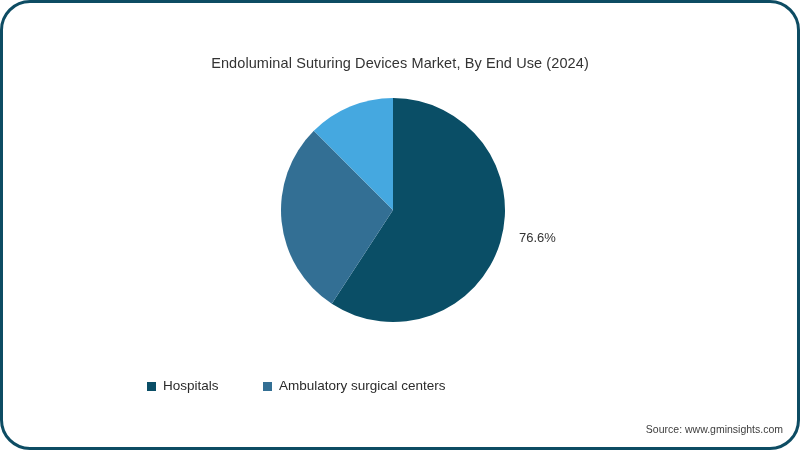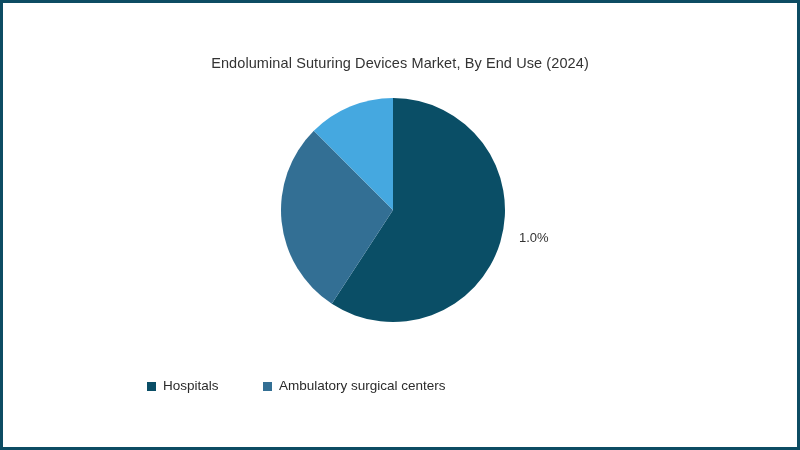--- a/index.html
+++ b/index.html
@@ -86,41 +86,42 @@
     right: 14px;
     bottom: 12px;
     font-size: 10.5px;
     color: #3d3d3d;
     white-space: nowrap;
   }
 </style>
 </head>
 <body>
 
-<div id="canvas" style="border-color: rgb(13, 76, 99);">
+<div id="canvas" style="border-color: rgb(13, 76, 99); border-radius: 30px;">
 
   <div id="chart-title">Endoluminal Suturing Devices Market, By End Use (2024)</div>
 
   <div id="pie-area">
     <svg id="pie-svg" viewBox="0 0 230 230">
       <g>
         <path d="M 115 115 L 115.00 3.00 A 112 112 0 1 1 53.80 208.80 Z" fill="#0a4e66"></path>
         <path d="M 115 115 L 53.80 208.80 A 112 112 0 0 1 35.80 35.80 Z" fill="#336f94"></path>
         <path d="M 115 115 L 35.80 35.80 A 112 112 0 0 1 115.00 3.00 Z" fill="#45a8e0"></path>
       </g>
     </svg>
   </div>
 
-  <div class="pie-slice-label" id="label-hospitals">1.0%</div>
+  <div class="pie-slice-label" id="label-hospitals">76.6%</div>
 
   <div id="legend">
     <div class="legend-item" id="legend-item-0">
       <span class="legend-swatch" style="background: rgb(10, 78, 102);"></span>
       <span class="legend-label">Hospitals</span>
     </div>
     <div class="legend-item" id="legend-item-1">
       <span class="legend-swatch" style="background: rgb(51, 111, 148);"></span>
       <span class="legend-label">Ambulatory surgical centers</span>
     </div>
   </div>
 
+  <div id="source-note">Source: www.gminsights.com</div>
 
 </div>
 
 </body></html>

